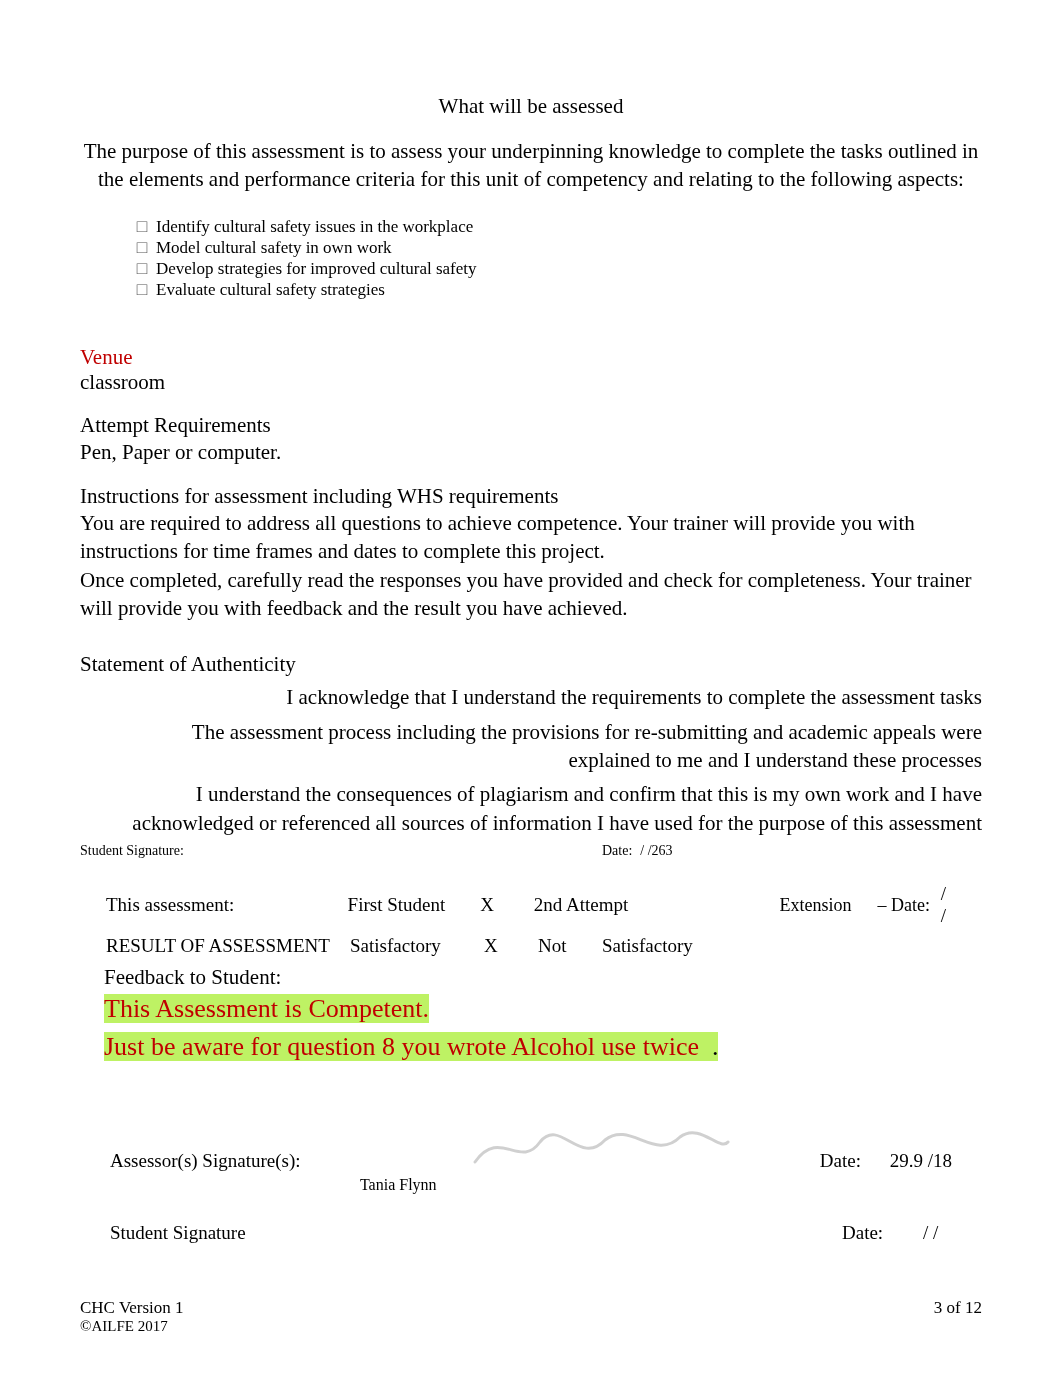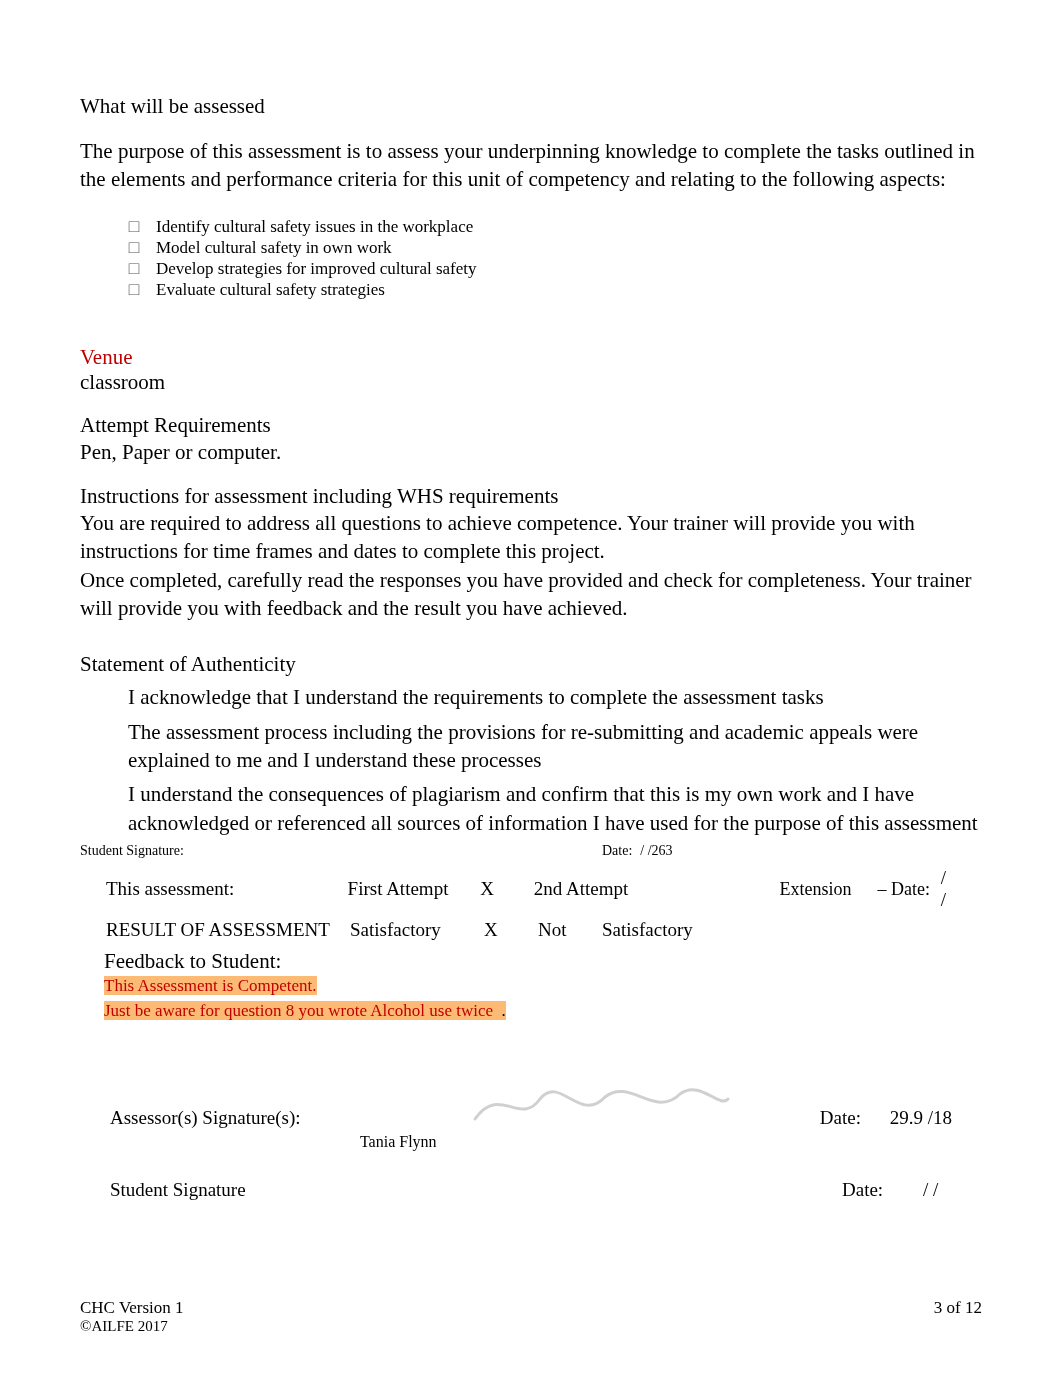--- a/index.html
+++ b/index.html
@@ -9,20 +9,21 @@
     background: #ffffff;
     font-family: "Times New Roman", Times, serif;
     color: #000;
     position: relative;
   }
   .page {
     padding: 90px 80px 0 80px;
   }
   .section {
     margin-bottom: 6px;
+    text-align: center;
   }
   .heading {
     font-size: 21px;
     padding: 4px 0;
   }
   .body-text {
     font-size: 21px;
     line-height: 1.35;
     padding-top: 14px;
   }
@@ -56,39 +57,40 @@
   }
   .block .h { font-size: 21px; }
   .block .t { font-size: 21px; line-height: 1.35; }
   .soa-heading {
     font-size: 21px;
     margin-top: 30px;
     margin-bottom: 6px;
   }
   .soa-list {
     padding-left: 48px;
+    text-align: right;
   }
   .soa-item {
     font-size: 21px;
     line-height: 1.35;
     margin: 6px 0;
   }
   .sig-row {
     display: flex;
     font-size: 14px;
     margin-top: 4px;
   }
   .sig-left { flex: 1; }
   .sig-right {
     width: 380px;
     display: flex;
     gap: 8px;
   }
   .assessment-grid {
-    margin-top: 4px;
+    margin-top: 20px;
     padding: 0 6px;
   }
   .ag-row {
     display: flex;
     align-items: center;
     font-size: 19px;
     padding: 4px 20px;
     gap: 4px;
   }
   .col-label { width: 240px; }
@@ -100,23 +102,23 @@
   .col-date-lbl { width: 60px; font-size: 18px; text-align: left; }
   .col-date-val { font-size: 19px; }
   .feedback {
     padding: 4px 18px 28px 18px;
   }
   .feedback .lbl {
     font-size: 21px;
     color: #000000;
   }
   .hl {
-    background: #fdba74;
+    background: #bef264;
     color: #c00000;
-    font-size: 17px;
+    font-size: 26px;
     display: inline;
     line-height: 1.45;
   }
   .hl-dot {
     color: #000;
   }
   .sig-block {
     margin-top: 32px;
     padding: 0 24px;
   }
@@ -222,21 +224,21 @@
     <div class="sig-left">Student Signature:</div>
     <div class="sig-right">
       <span>Date:</span>
       <span>/     /263</span>
     </div>
   </div>
 
   <div class="assessment-grid">
     <div class="ag-row">
       <div class="col-label">This assessment:</div>
-      <div class="col-mid1">First Attempt</div>
+      <div class="col-mid1">First Student</div>
       <div class="col-x">X</div>
       <div class="col-mid2">2nd Attempt</div>
       <div class="col-mid3"></div>
       <div class="col-ext">Extension</div>
       <div class="col-date-lbl">– Date:</div>
       <div class="col-date-val">/     /</div>
     </div>
     <div class="ag-row">
       <div class="col-label">RESULT OF ASSESSMENT</div>
       <div class="col-mid1">Satisfactory</div>

